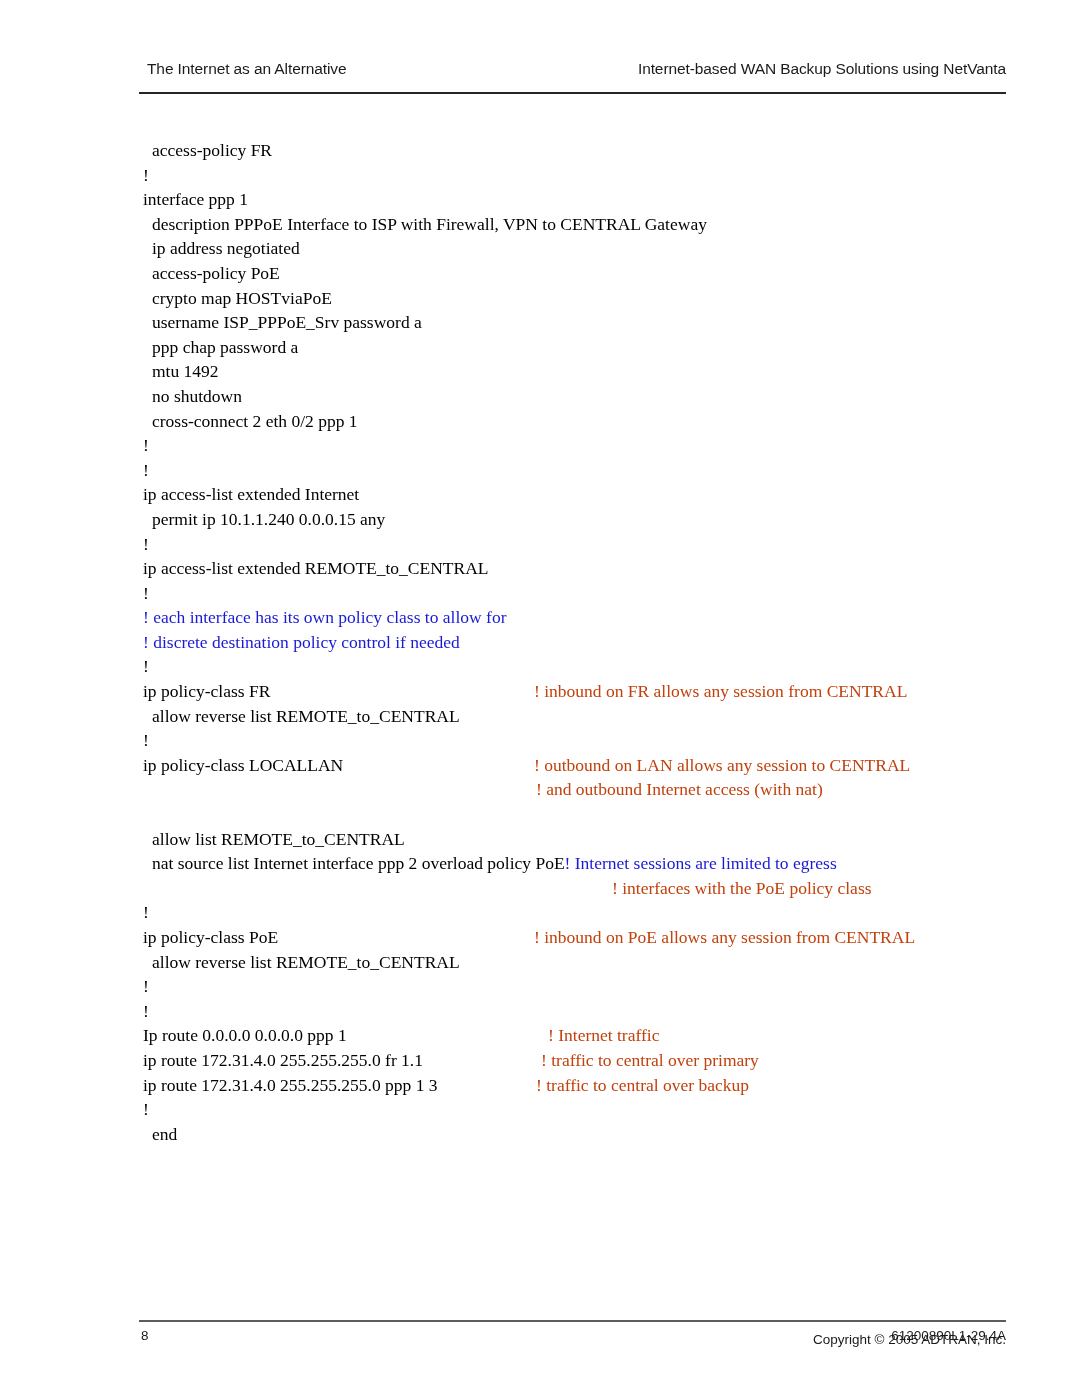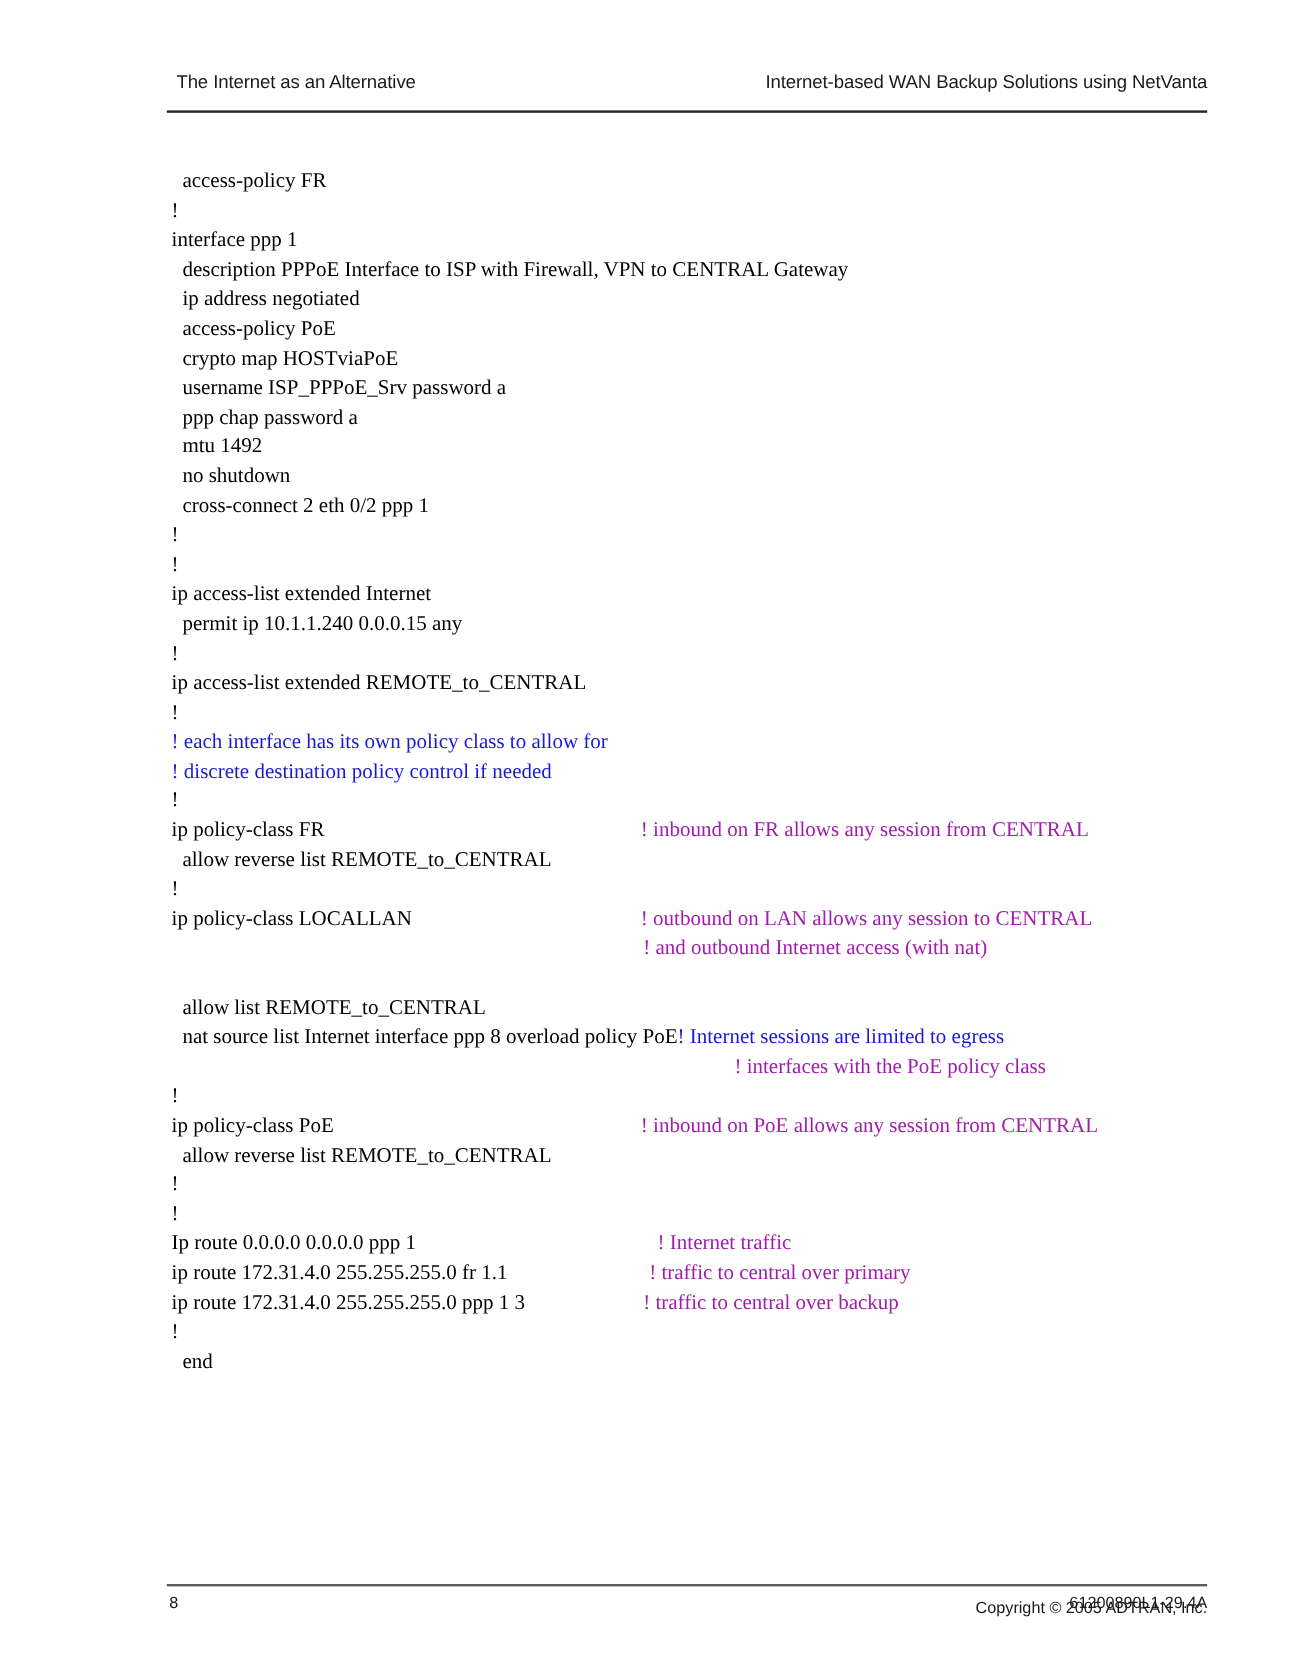--- a/index.html
+++ b/index.html
@@ -65,21 +65,21 @@
   
   .i0 { padding-left: 127px; }
   .i1 { padding-left: 136px; }
 
   .blue { color: #1a1ad6; }
 
   
   .cmt {
     position: absolute;
     top: 0;
-    color: #a21caf;
+    color: #c2410c;
     white-space: nowrap;
   }
   .c518 { left: 518px; }
   .c520 { left: 520px; }
   .c525 { left: 525px; }
   .c532 { left: 532px; }
   .c596 { left: 596px; }
 
   
   .inline-blue { color: #1a1ad6; }
@@ -143,21 +143,21 @@
       <div class="line i0"><span>!</span></div>
       <div class="line i0"><span>ip policy-class FR</span><span class="cmt c518">! inbound on FR allows any session from CENTRAL</span></div>
       <div class="line i1"><span>allow reverse list REMOTE_to_CENTRAL</span></div>
       <div class="line i0"><span>!</span></div>
       <div class="line i0"><span>ip policy-class LOCALLAN</span><span class="cmt c518">! outbound on LAN allows any session to CENTRAL</span></div>
       <div class="line i0">
         <span class="cmt c520">! and outbound Internet access (with nat)</span>
       </div>
       <div class="line i0"></div>
       <div class="line i1"><span>allow list REMOTE_to_CENTRAL</span></div>
-      <div class="line i1"><span>nat source list Internet interface ppp 8 overload policy PoE</span><span class="inline-blue">! Internet sessions are limited to egress</span></div>
+      <div class="line i1"><span>nat source list Internet interface ppp 2 overload policy PoE</span><span class="inline-blue">! Internet sessions are limited to egress</span></div>
       <div class="line i0">
         <span class="cmt c596">! interfaces with the PoE policy class</span>
       </div>
       <div class="line i0"><span>!</span></div>
       <div class="line i0"><span>ip policy-class PoE</span><span class="cmt c518">! inbound on PoE allows any session from CENTRAL</span></div>
       <div class="line i1"><span>allow reverse list REMOTE_to_CENTRAL</span></div>
       <div class="line i0"><span>!</span></div>
       <div class="line i0"><span>!</span></div>
       <div class="line i0"><span>Ip route 0.0.0.0 0.0.0.0 ppp 1</span><span class="cmt c532">! Internet traffic</span></div>
       <div class="line i0"><span>ip route 172.31.4.0 255.255.255.0 fr 1.1</span><span class="cmt c525">! traffic to central over primary</span></div>

